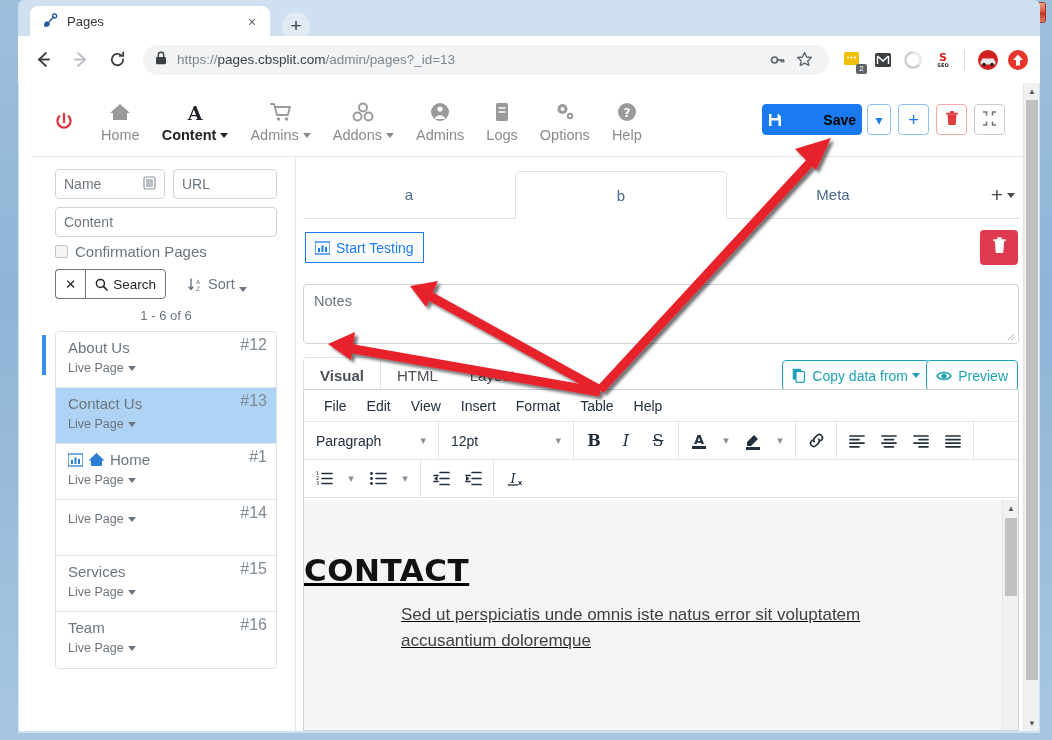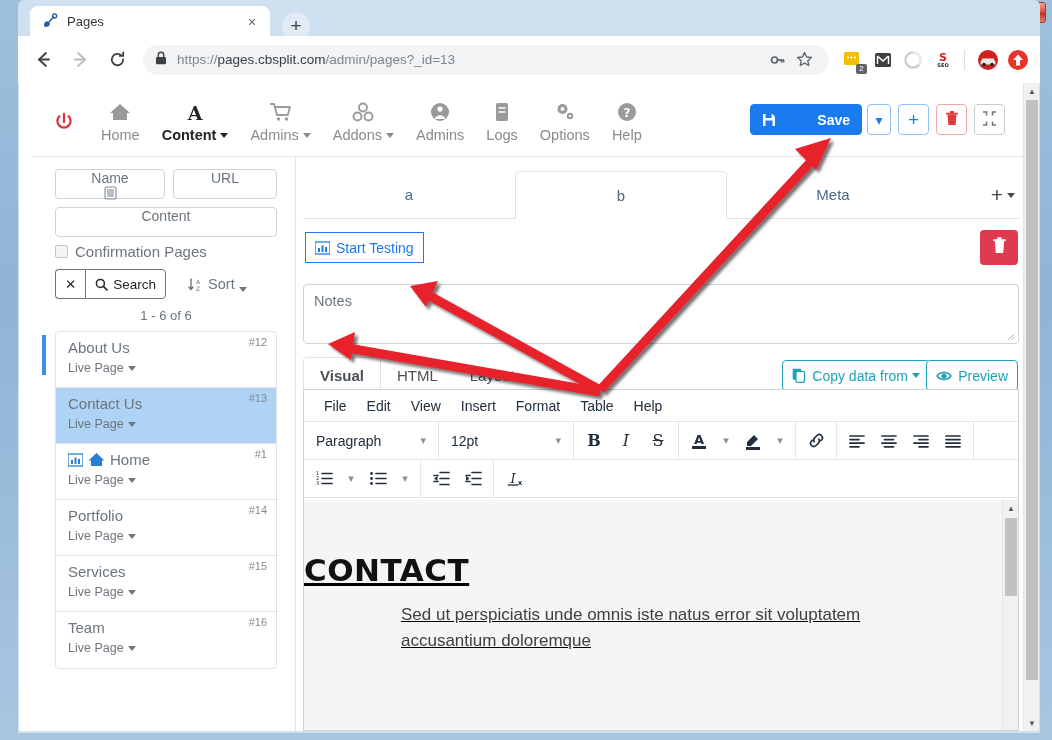--- a/index.html
+++ b/index.html
@@ -135,37 +135,37 @@
   .nav-item.active .lbl { color: #212529; font-weight: bold; }
   .nav-item.power .ico { color: #dc3545; }
   .caret { display:inline-block; border-left:4px solid transparent; border-right:4px solid transparent; border-top:5px solid currentColor; margin-left:4px; vertical-align: middle;}
 
   #nav-actions { margin-left: auto; display: flex; align-items: center; }
   .btn {
     height: 31px; border-radius: 4px; font-size: 14px;
     display: inline-flex; align-items: center; justify-content: center;
     cursor: pointer; white-space: nowrap;
   }
-  #save-btn { background:#1a7bf0; color:#ffffff; border:1px solid #1a7bf0; padding: 0 11px; font-weight:bold;gap:35px; }
+  #save-btn { background:#1a7bf0; color:#000000; border:1px solid #1a7bf0; padding: 0 5px; font-weight:bold;gap:35px; }
   #save-caret-btn { background:#fff; color:#1a7bf0; border:1px solid #8fc0f7; width:24px; margin-left:5px;}
   #add-btn { background:#fff; color:#1a7bf0; border:1px solid #8fc0f7; width:31px; margin-left:7px; font-size:19px;}
   #delete-btn { background:#fff; color:#e03a3a; border:1px solid #f0a8a8; width:31px; margin-left:7px; }
   #collapse-btn { background:#fff; color:#6c757d; border:1px solid #c8ccd0; width:31px; margin-left:7px;}
 
   
   #left-col {
     position: absolute; left: 12px; top: 74px; width: 265px; height: 574px;
     padding: 12px 12px 0 24px;
     border-right: 1px solid #e6e6e6;
   }
   .filter-row { display: flex; gap: 8px; margin-bottom: 8px; }
   .inp {
     height: 30px; border: 1px solid #ced4da; border-radius: 4px;
-    font-size: 14px; color: #6c757d; padding: 0 8px;
-    display: flex; align-items: center; background: #fff; flex-direction: column;
+    font-size: 14px; color: #6c757d; padding: 12px 8px;
+    display: flex; align-items: center; background: #fff;
   }
   .inp.name { width: 110px; justify-content: space-between; }
   .inp.url { width: 104px; }
   .inp.content { width: 222px; margin-bottom: 6px; }
   .chk-row { display: flex; align-items: center; margin-bottom: 9px; }
   .chkbox { width: 13px; height: 13px; border: 1px solid #bfc5cb; background: #f4f5f6; border-radius:2px; margin-right: 7px; }
   .chk-label { font-size: 15px; color: #6c757d; }
   .search-row { display:flex; align-items:center; }
   .btn-group { display: flex; }
   .bgbtn {
@@ -179,21 +179,21 @@
   #count-row { text-align: center; font-size: 13px; color: #6c757d; margin: 9px 0 8px 0; width: 222px;}
 
   #page-list { width: 222px; border: 1px solid #dee2e6; border-radius: 4px; overflow: hidden; }
   .page-row {
     padding: 7px 10px 7px 12px; border-bottom: 1px solid #e3e6e8; position: relative; cursor: pointer;
     min-height: 56px;
   }
   .page-row:last-child { border-bottom: none; }
   .page-row.selected { background: #aed3f5; }
   .page-row .pname { font-size: 15px; color: #6c757d; display:flex; align-items:center; gap:5px;}
-  .page-row .pid { position: absolute; right: 9px; top: 4px; font-size: 11px; color: #808a93; }
+  .page-row .pid { position: absolute; right: 9px; top: 4px; font-size: 16px; color: #808a93; }
   .page-row .psub { font-size: 12.5px; color: #6c757d; margin-top: 5px; display:flex; align-items:center;}
   #list-edge-marker { position:absolute; left:11px; top:178px; width:4px; height:40px; background:#3b8fe0;}
 
   
   #right-col { position: absolute; left: 278px; top: 74px; width: 726px; height: 574px; padding: 0 0 0 0; }
 
   #tabs-bar { position: absolute; left: 6px; top: 14px; width: 716px; height: 48px; }
   .ptab {
     position: absolute; top: 0; height: 48px;
     display: flex; align-items: center; justify-content: center;
@@ -621,23 +621,20 @@
               <span>Home</span>
             </div>
             <div class="psub">
                 <span>Live Page</span>
                 <i class="caret"></i>
               </div>
           </div>
 
           <div class="page-row">
             <span class="pid">#14</span>
-            <div class="pname">
-                <span>Portfolio</span>
-              </div>
             <div class="psub">
                 <span>Live Page</span>
                 <i class="caret"></i>
               </div>
           </div>
 
           <div class="page-row">
             <span class="pid">#15</span>
             <div class="pname">
                 <span>Services</span>

